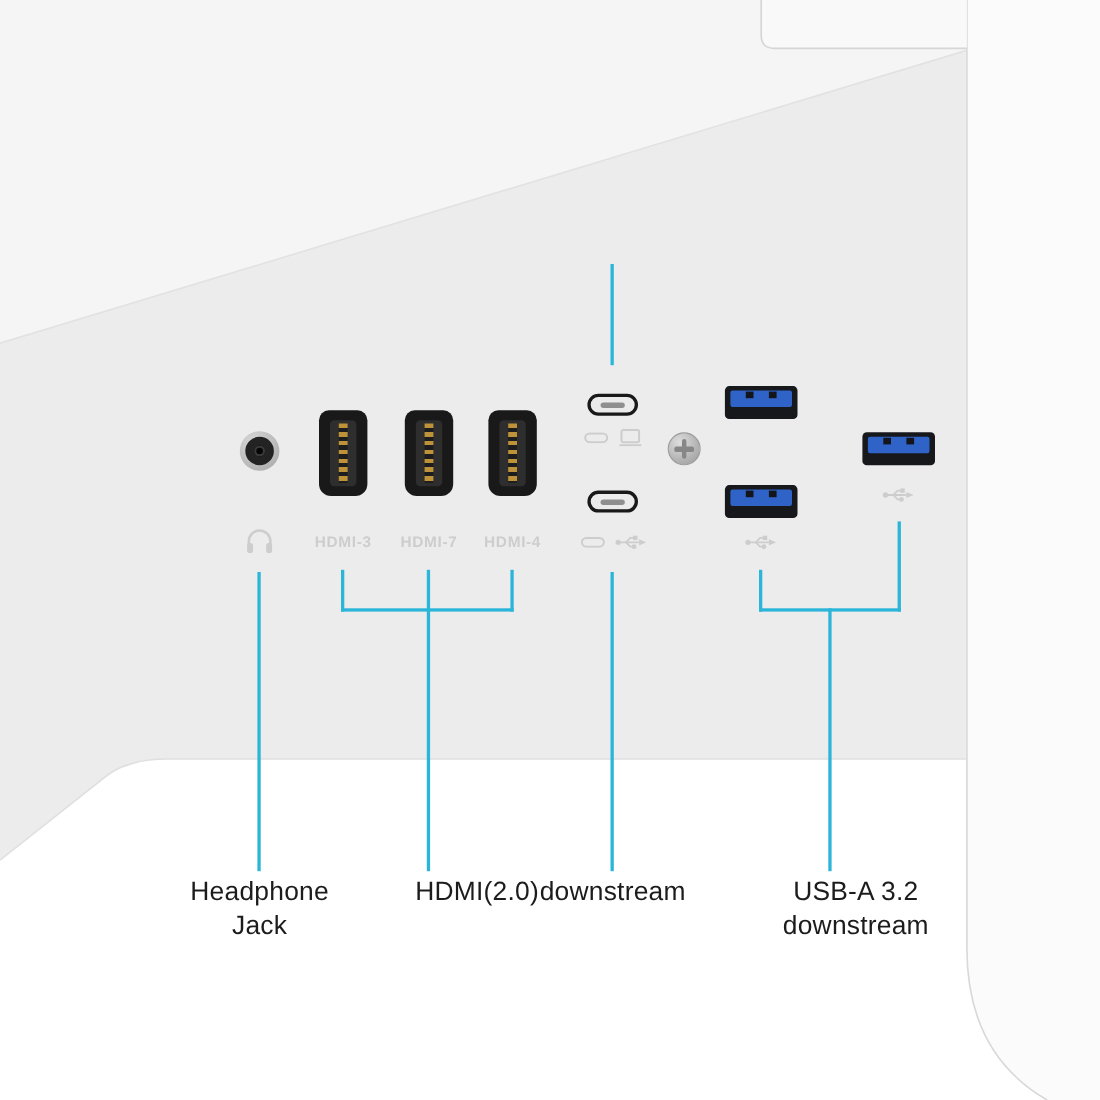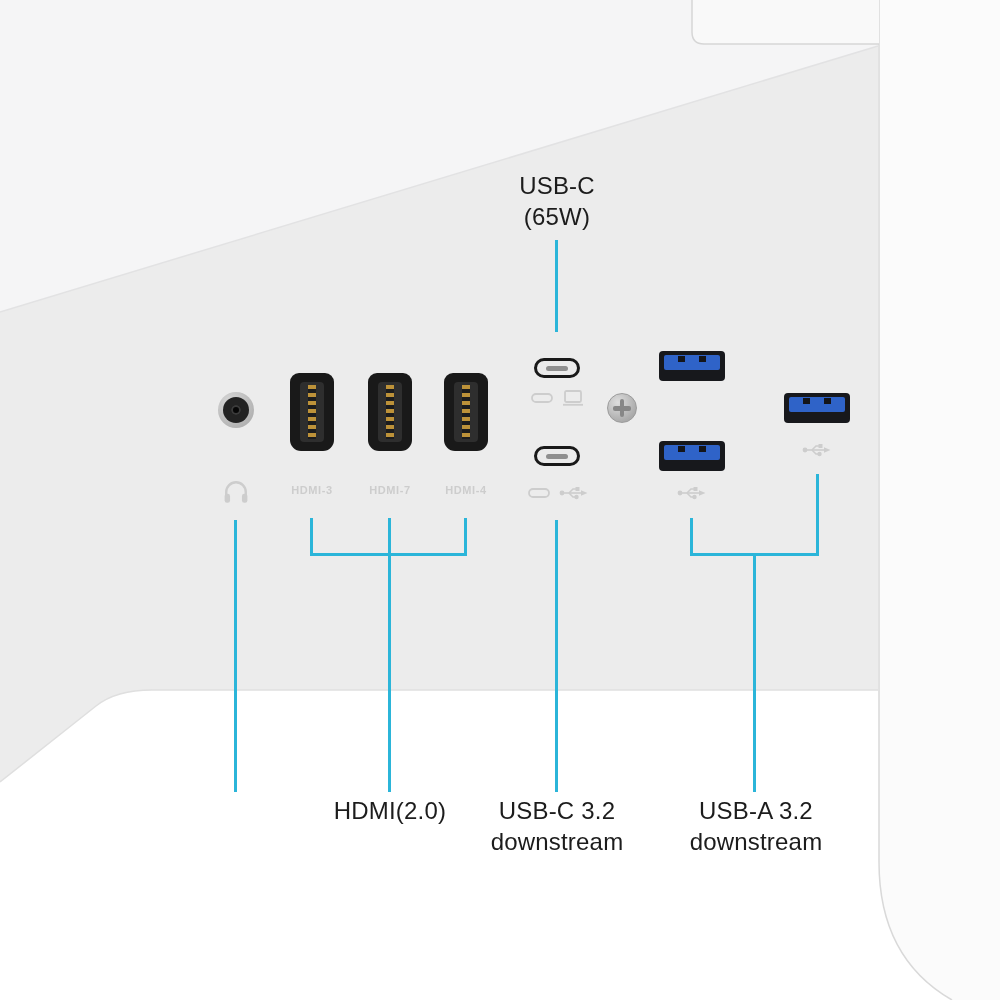--- a/index.html
+++ b/index.html
@@ -42,21 +42,21 @@
   .usba { width:66px; height:30px; background:#17181c; border-radius:4px; }
   .usba::before { content:""; position:absolute; left:5px; top:4px; width:56px; height:15px;
     background:#2f63c8; border-radius:2px; }
   .usba::after { content:""; position:absolute; left:19px; top:5px; width:7px; height:6px;
     background:#14151a; box-shadow:21px 0 0 #14151a; }
   .usba-1 { left:659px; top:351px; }
   .usba-2 { left:659px; top:441px; }
   .usba-3 { left:784px; top:393px; }
 
   
-  .emb-text { width:80px; top:484px; text-align:center; color:#cdcdcd; font-size:11px;
+  .emb-text { width:80px; top:484px; text-align:center; color:#cdcdcd; font-size:14px;
     font-weight:bold; letter-spacing:0.6px; }
   .emb-hdmi3 { left:272px; } .emb-hdmi2 { left:350px; } .emb-hdmi1 { left:426px; }
   .icon-row { display:flex; align-items:center; gap:9px; }
 
   
   .cline { background:#2bb5d9; }
   .l-usbc-top  { left:555px; top:240px; width:3px; height:92px; }
   .l-hp        { left:234px; top:520px; width:3px; height:272px; }
   .l-hdmi-a    { left:310px; top:518px; width:3px; height:38px; }
   .l-hdmi-b    { left:464px; top:518px; width:3px; height:38px; }
@@ -66,23 +66,23 @@
   .l-usba-a    { left:690px; top:518px; width:3px; height:38px; }
   .l-usba-b    { left:816px; top:474px; width:3px; height:82px; }
   .l-usba-bus  { left:690px; top:553px; width:129px; height:3px; }
   .l-usba-c    { left:753px; top:553px; width:3px; height:239px; }
 
   
   .lbl { text-align:center; color:#1c1c1c; font-size:24px; line-height:31px;
     font-weight:500; letter-spacing:0.2px; }
   .lbl-top  { left:457px; top:170px; width:200px; }
   .lbl-hp   { left:136px; top:795px; width:200px; }
-  .lbl-hdmi { left:290px; top:795px; width:200px; }
+  .lbl-hdmi { left:290px; top:795px; width:200px;text-align:right; }
   .lbl-usbc { left:447px; top:795px; width:220px; }
-  .lbl-usba { left:646px; top:795px; width:220px; }
+  .lbl-usba { left:668px; top:795px; width:220px; }
 </style>
 </head>
 <body>
 
 <div id="canvas">
 
   <svg class="bg" width="1000" height="1000" viewBox="0 0 1000 1000">
     <rect width="1000" height="1000" fill="#ffffff"></rect>
     <path d="M0 0 H878 V46 L0 312 Z" fill="#f5f5f6"></path>
     <path d="M0 312 L878 46 V690 H152 Q116 690 96 706 L0 782 Z" fill="#ececec"></path>
@@ -165,32 +165,31 @@
   <div class="abs cline l-hdmi-a"></div>
   <div class="abs cline l-hdmi-b"></div>
   <div class="abs cline l-hdmi-bus"></div>
   <div class="abs cline l-hdmi-c"></div>
   <div class="abs cline l-usbc-down"></div>
   <div class="abs cline l-usba-a"></div>
   <div class="abs cline l-usba-b"></div>
   <div class="abs cline l-usba-bus"></div>
   <div class="abs cline l-usba-c"></div>
 
-  <div class="abs lbl lbl-top">
-    <div>USB-C</div>
-    <div>(65W)</div>
+
+  <div class="abs lbl lbl-hp">
+    <div>Headphone</div>
+    <div>Jack</div>
   </div>
-
 
   <div class="abs lbl lbl-hdmi">
     <div>HDMI(2.0)</div>
   </div>
 
   <div class="abs lbl lbl-usbc">
-    <div>USB-C 3.2</div>
     <div>downstream</div>
   </div>
 
   <div class="abs lbl lbl-usba">
     <div>USB-A 3.2</div>
     <div>downstream</div>
   </div>
 
 </div>
 

